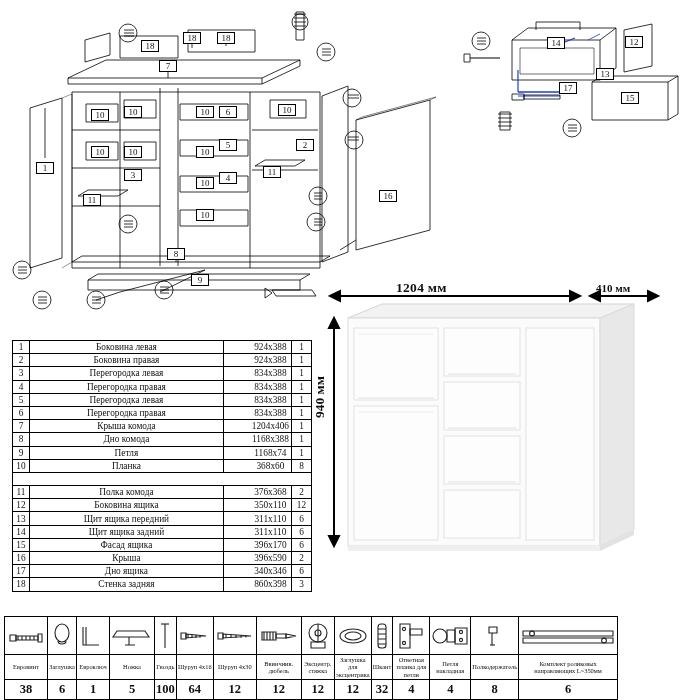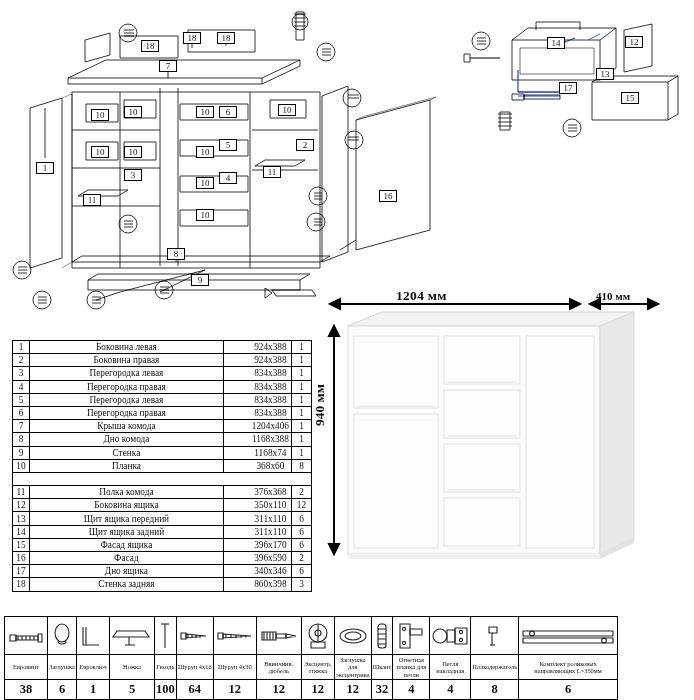--- a/index.html
+++ b/index.html
@@ -43,21 +43,21 @@
     line-height:12px;
   }
   #parts-table td.num { width:17px; text-align:center; }
   #parts-table td.name { text-align:center; }
   #parts-table td.dim { width:63px; text-align:center;padding-left:28px; }
   #parts-table td.qty { width:20px; text-align:center; }
   .gaprow td { border:none; height:4px; padding:0; }
 
   
   #product-figure {
-    position:absolute; left:318px; top:278px; width:370px; height:330px;margin-top:8px;
+    position:absolute; left:318px; top:278px; width:370px; height:330px;
   }
   #dim-width-label {
     position:absolute; left:78px; top:2px;
     font-size:13.5px; font-weight:bold; letter-spacing:.3px;
   }
   #dim-depth-label {
     position:absolute; left:278px; top:4px;
     font-size:11px; font-weight:bold;
   }
   #dim-height-label {
@@ -297,21 +297,21 @@
           <td class="qty">1</td>
         </tr>
         <tr>
           <td class="num">8</td>
           <td class="name">Дно комода</td>
           <td class="dim">1168х388</td>
           <td class="qty">1</td>
         </tr>
         <tr>
           <td class="num">9</td>
-          <td class="name">Стенка</td>
+          <td class="name">Петля</td>
           <td class="dim">1168х74</td>
           <td class="qty">1</td>
         </tr>
         <tr>
           <td class="num">10</td>
           <td class="name">Планка</td>
           <td class="dim">368х60</td>
           <td class="qty">8</td>
         </tr>
         <tr class="gaprow">
@@ -342,21 +342,21 @@
           <td class="qty">6</td>
         </tr>
         <tr>
           <td class="num">15</td>
           <td class="name">Фасад ящика</td>
           <td class="dim">396х170</td>
           <td class="qty">6</td>
         </tr>
         <tr>
           <td class="num">16</td>
-          <td class="name">Фасад</td>
+          <td class="name">Крыша</td>
           <td class="dim">396х590</td>
           <td class="qty">2</td>
         </tr>
         <tr>
           <td class="num">17</td>
           <td class="name">Дно ящика</td>
           <td class="dim">340х346</td>
           <td class="qty">6</td>
         </tr>
         <tr>

